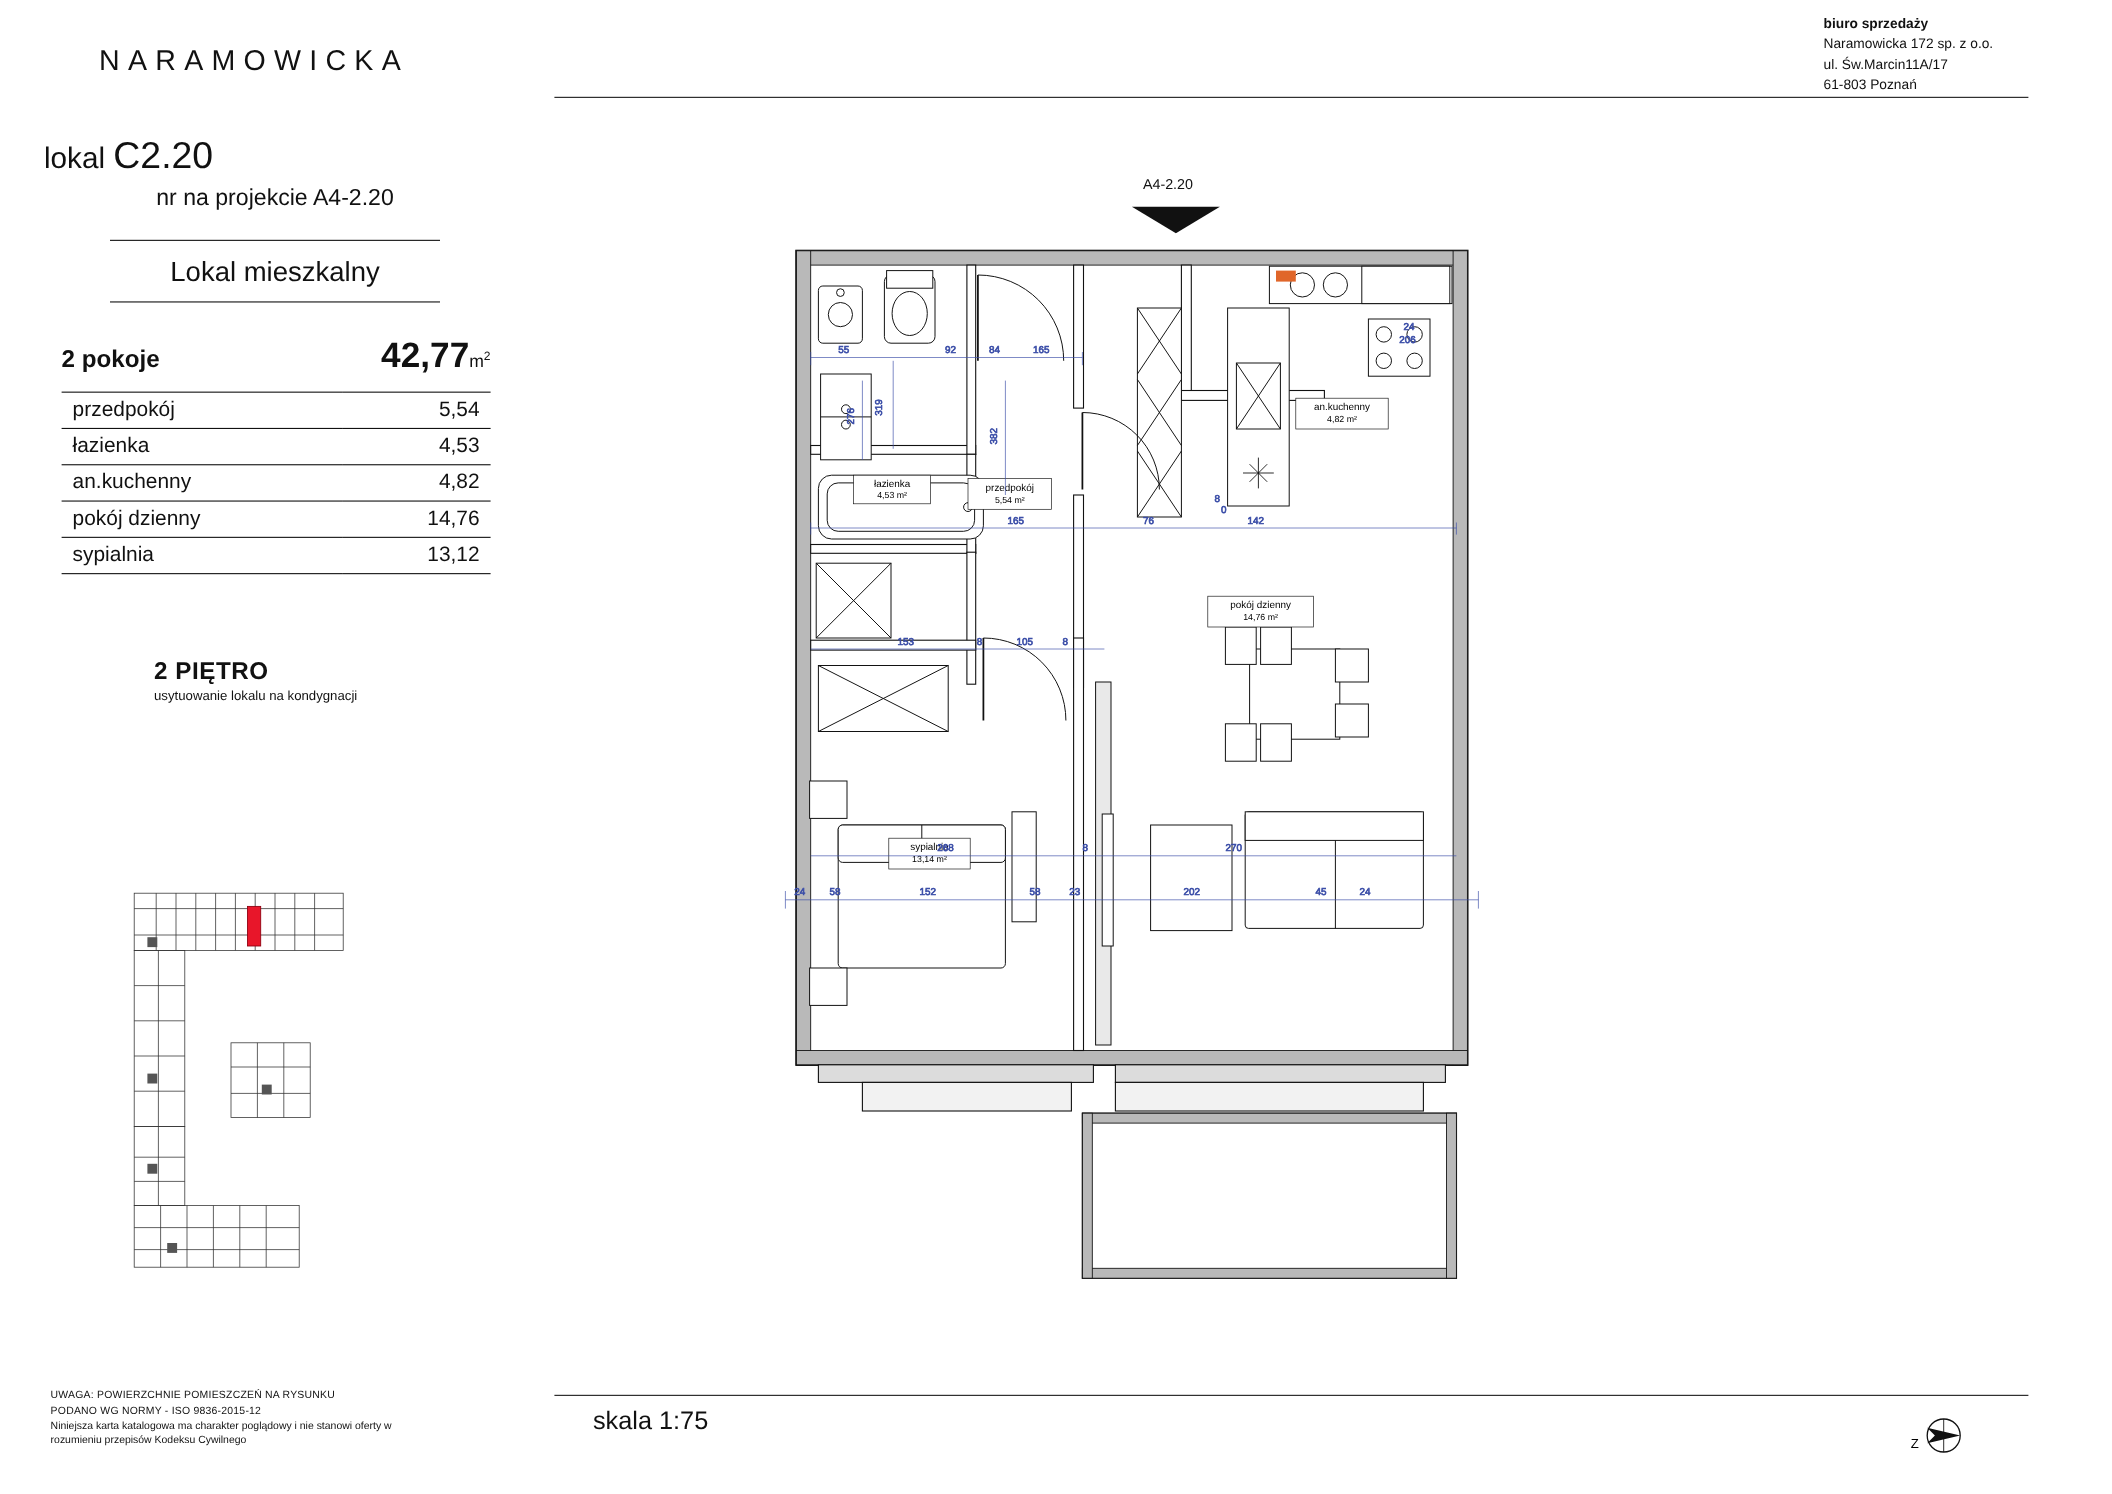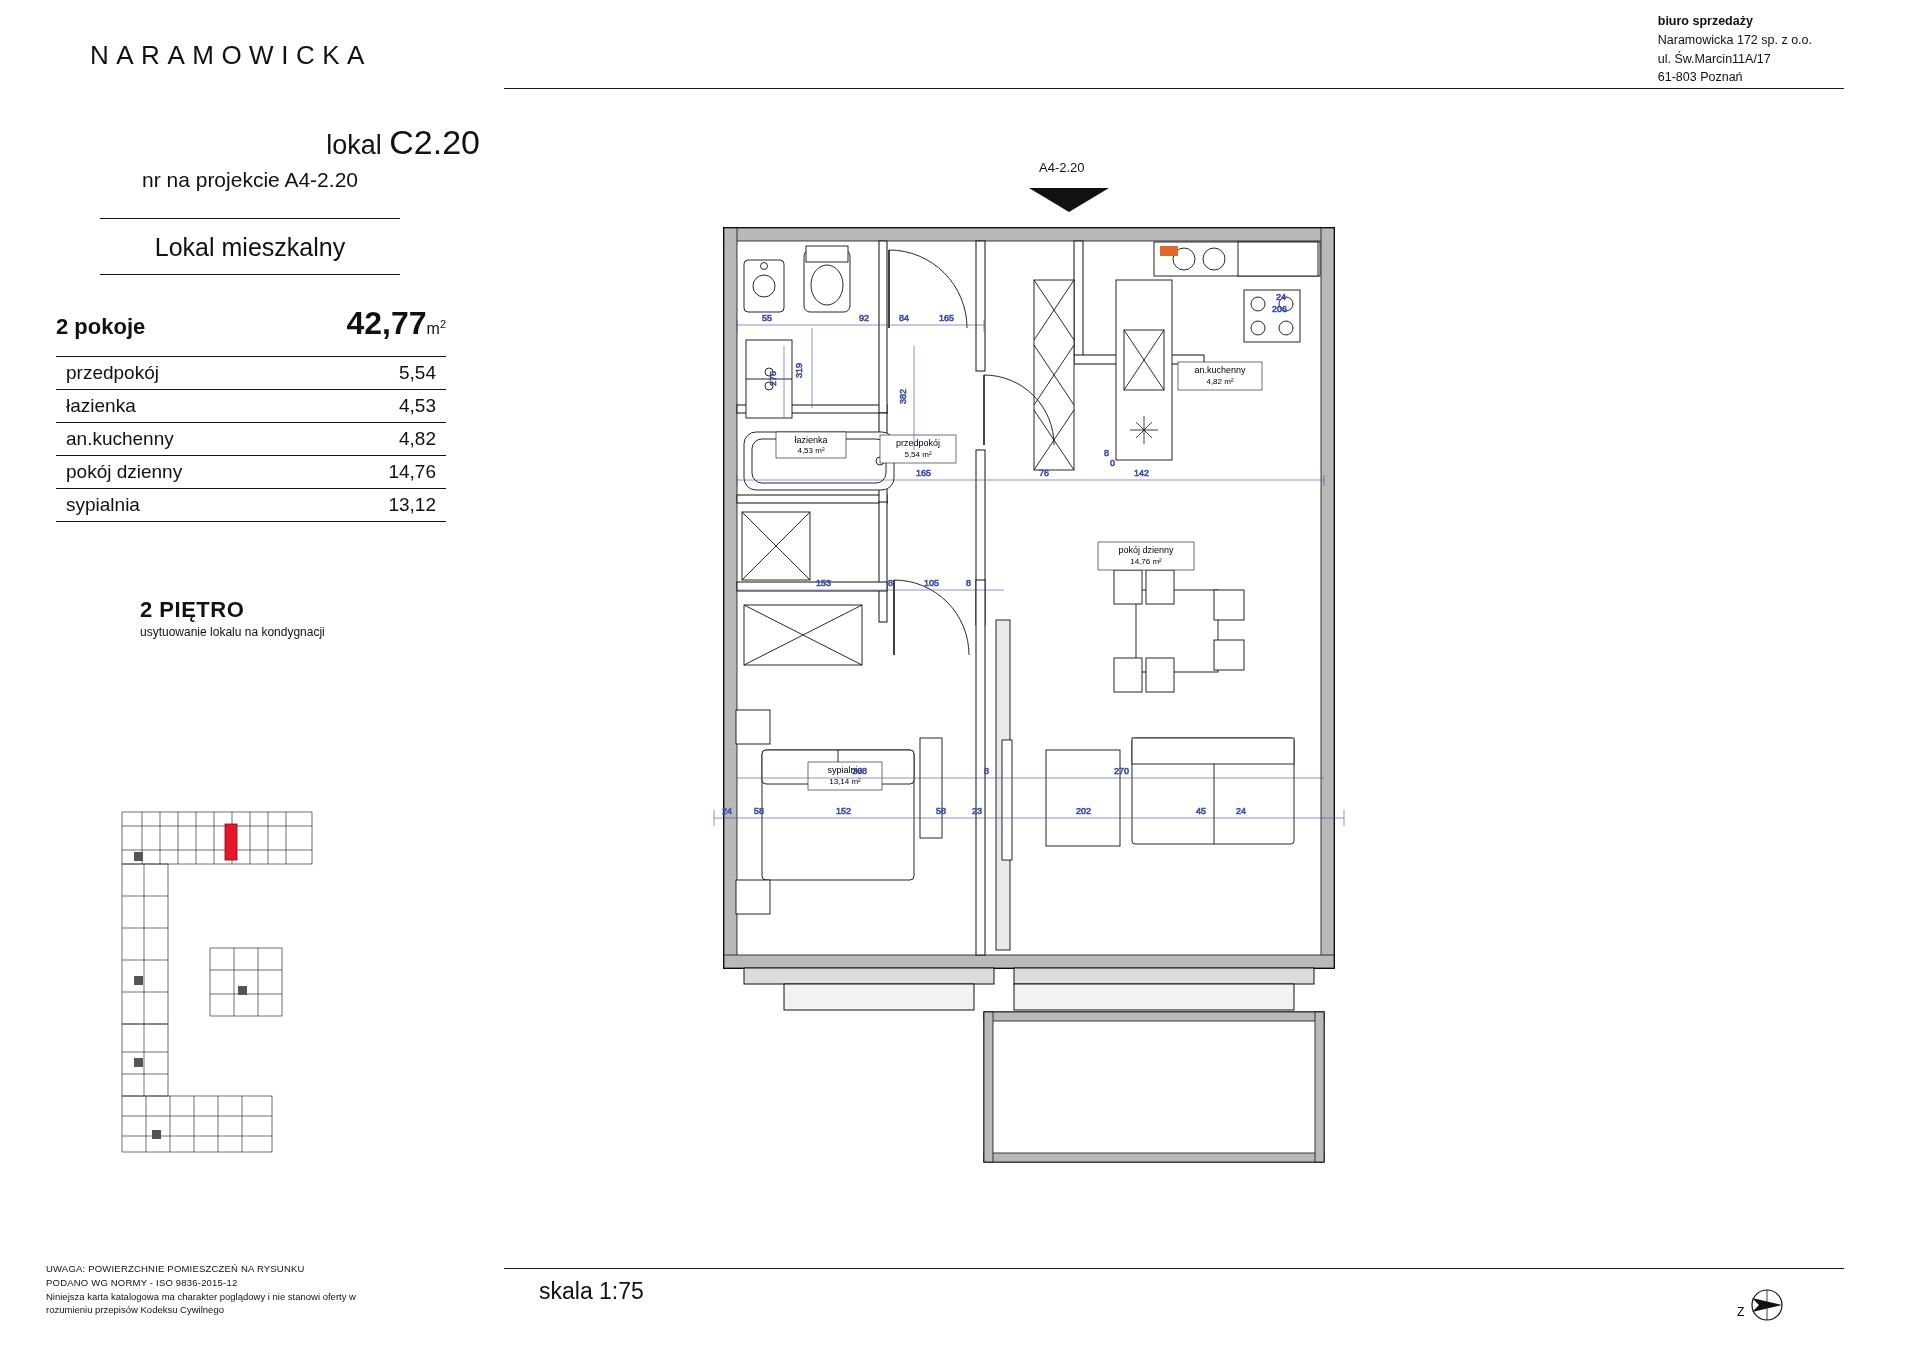--- a/index.html
+++ b/index.html
@@ -43,21 +43,21 @@
     width: 4px;
     height: 112px;
     background: #111;
     transform: rotate(22deg);
     left: 96px;
     top: 8px;
   }
 
   .unit-line {
     margin: 52px 0 4px 0;
-    text-align: right;
+    text-align: left;
     font-size: 27px;
     font-weight: 300;
   }
   .unit-line .big { font-size: 34px; font-weight: 400; }
   .sub-line {
     margin-top: 6px;
     text-align: center;
     font-size: 21px;
     font-weight: 300;
     padding-bottom: 26px;

